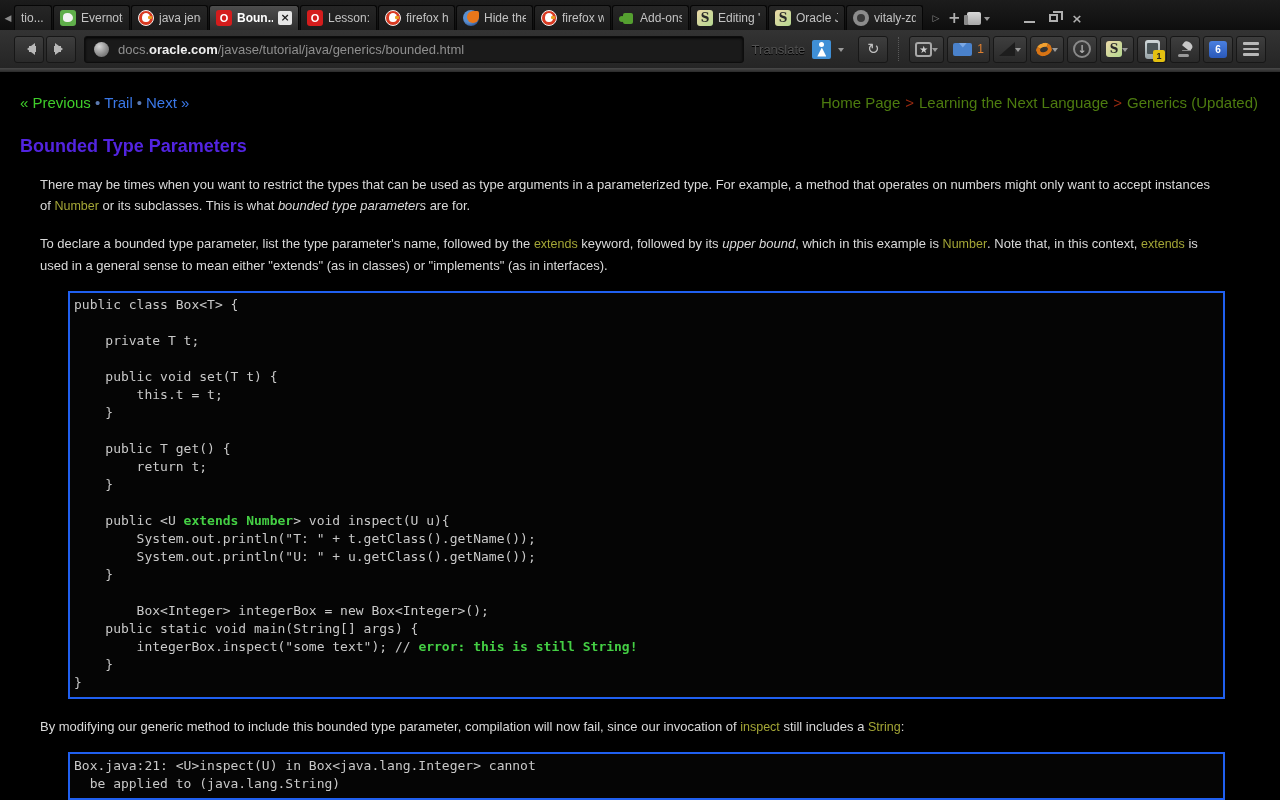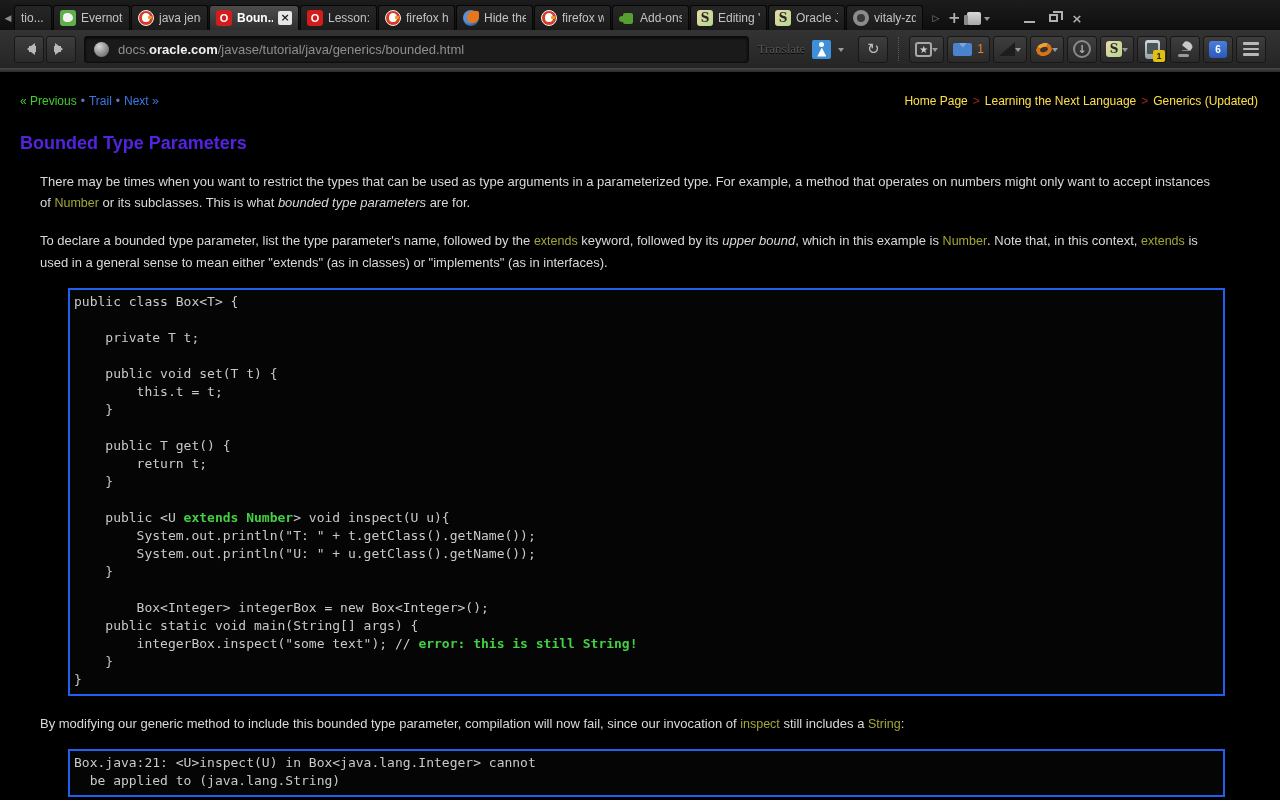--- a/index.html
+++ b/index.html
@@ -52,21 +52,21 @@
   .navbtn { height:27px; min-width:30px; display:flex; align-items:center; justify-content:center; background:linear-gradient(#3e3e3e,#2a2a2a); border:1px solid #171717; border-radius:3px; cursor:pointer; padding:0 5px; }
   .navarr { position:relative; width:16px; height:13px; }
   .navarr .head { position:absolute; left:0; top:0; width:0; height:0; border:6.5px solid transparent; border-right:8px solid #b8b8b8; }
   .navarr .tail { position:absolute; left:8px; top:3.5px; width:7px; height:6px; background:#b8b8b8; }
   .navarr.fwd { transform:scaleX(-1); }
   .urlbar { flex:1; display:flex; align-items:center; gap:9px; height:27px; background:#1a1a1a; border:1px solid #0d0d0d; border-radius:3px; padding:0 9px; box-shadow:inset 0 1px 3px #000; cursor:text; }
   .globe { width:15px; height:15px; border-radius:50%; background:radial-gradient(circle at 35% 30%, #d6d6d6, #8e8e8e 55%, #565656); flex:none; }
   .urltext { font-size:13px; color:#8f8f8f; white-space:nowrap; overflow:hidden; }
   .urltext b { color:#efefef; font-weight:bold; }
   .translate-group { display:flex; align-items:center; gap:7px; padding-right:6px; }
-  .translate-label { color:#525252; font-size:13px; text-shadow:0 1px 0 #000;font-family:Liberation Serif, serif; }
+  .translate-label { color:#525252; font-size:13px; text-shadow:0 1px 0 #000; }
   .tricon { width:19px; height:19px; background:#3f8fd6; border-radius:2px; position:relative; cursor:pointer; }
   .tricon::before { content:""; position:absolute; top:2px; left:7px; width:5px; height:5px; background:#fff; border-radius:50%; }
   .tricon::after { content:""; position:absolute; top:8px; left:5px; width:9px; height:9px; background:#fff; clip-path:polygon(50% 0,100% 100%,0 100%); }
   .reload { color:#c0c0c0; font:15px/15px "DejaVu Sans",sans-serif; }
   .toolgroup { display:flex; gap:3px; }
   .dotsep { border-left:1px dotted #5a5a5a; height:24px; margin:0 2px; }
   .star-frame { width:17px; height:15px; border:2px solid #a8a8a8; border-radius:3px; color:#d0d0d0; font:10px/12px "DejaVu Sans",sans-serif; text-align:center; }
   .mailicon { width:19px; height:13px; background:#4a82cc; border-radius:2px; position:relative; overflow:hidden; }
   .mailicon::after { content:""; position:absolute; left:0; top:-6px; width:19px; height:11px; background:#7aa8e6; clip-path:polygon(0 0,100% 0,50% 100%); }
   .mailcount { color:#e08030; font-size:12px; margin-left:5px; }
@@ -79,27 +79,27 @@
   .lamp { position:relative; width:17px; height:17px; }
   .lamp::before { content:""; position:absolute; right:1px; top:1px; width:10px; height:7px; background:#c8c8c8; border-radius:50% 50% 10% 10%; transform:rotate(38deg); }
   .lamp::after { content:""; position:absolute; left:1px; bottom:1px; width:11px; height:3px; background:#9a9a9a; border-radius:2px; box-shadow:3px -5px 0 -1px #8a8a8a; }
   .cal { width:18px; height:17px; background:linear-gradient(#4a80e0,#2a58b8); border-radius:3px; color:#fff; font:bold 10px/17px "Liberation Sans",sans-serif; text-align:center; }
   .burger { display:flex; flex-direction:column; gap:3px; }
   .burger i { width:16px; height:2.5px; background:#b8b8b8; border-radius:1px; display:block; }
   .chrome-edge { height:4px; background:linear-gradient(#4a4a4a,#2a2a2a); }
 
   
   .content { height:728px; background:#000; overflow:hidden; color:#d9d9d9; font-size:13px; }
-  .topnav { display:flex; justify-content:space-between; padding:22px 22px 0 20px; font-size:12px; }
+  .topnav { display:flex; justify-content:space-between; padding:22px 22px 0 20px; font-size:15px; }
   .navlinks a, .crumbs a { text-decoration:none; cursor:pointer; }
   .lnk-green { color:#3fce2a; }
   .lnk-blue { color:#3a78e8; }
   .navsep { color:#5b79b0; margin:0 4px; }
   .crumbs { color:#992211; }
-  .crumb { color:#fde047; }
+  .crumb { color:#4d7c0f; }
   .crumbsep { color:#9a2a10; margin:0 5px; }
   .page-title { color:#5224e0; font-size:18px; font-weight:bold; margin:25px 0 0 20px; }
   .para { padding:0 62px 0 40px; line-height:1.62; margin-top:17px; }
   .seg-code { font-family:Liberation Sans, sans-serif; color:#a4a636; font-size:12.5px; }
   .seg-i { font-style:italic; }
   .codeblock { margin:15px 55px 14px 68px; border:2px solid #2060f0; background:#050505; padding:3px 6px 5px 4px; font-family:"DejaVu Sans Mono",monospace; font-size:13px; color:#c9c9c9; line-height:18px; }
   .code-line { white-space:pre; }
   .seg-g { color:#44cf44; font-weight:bold; }
 </style>
 </head>

